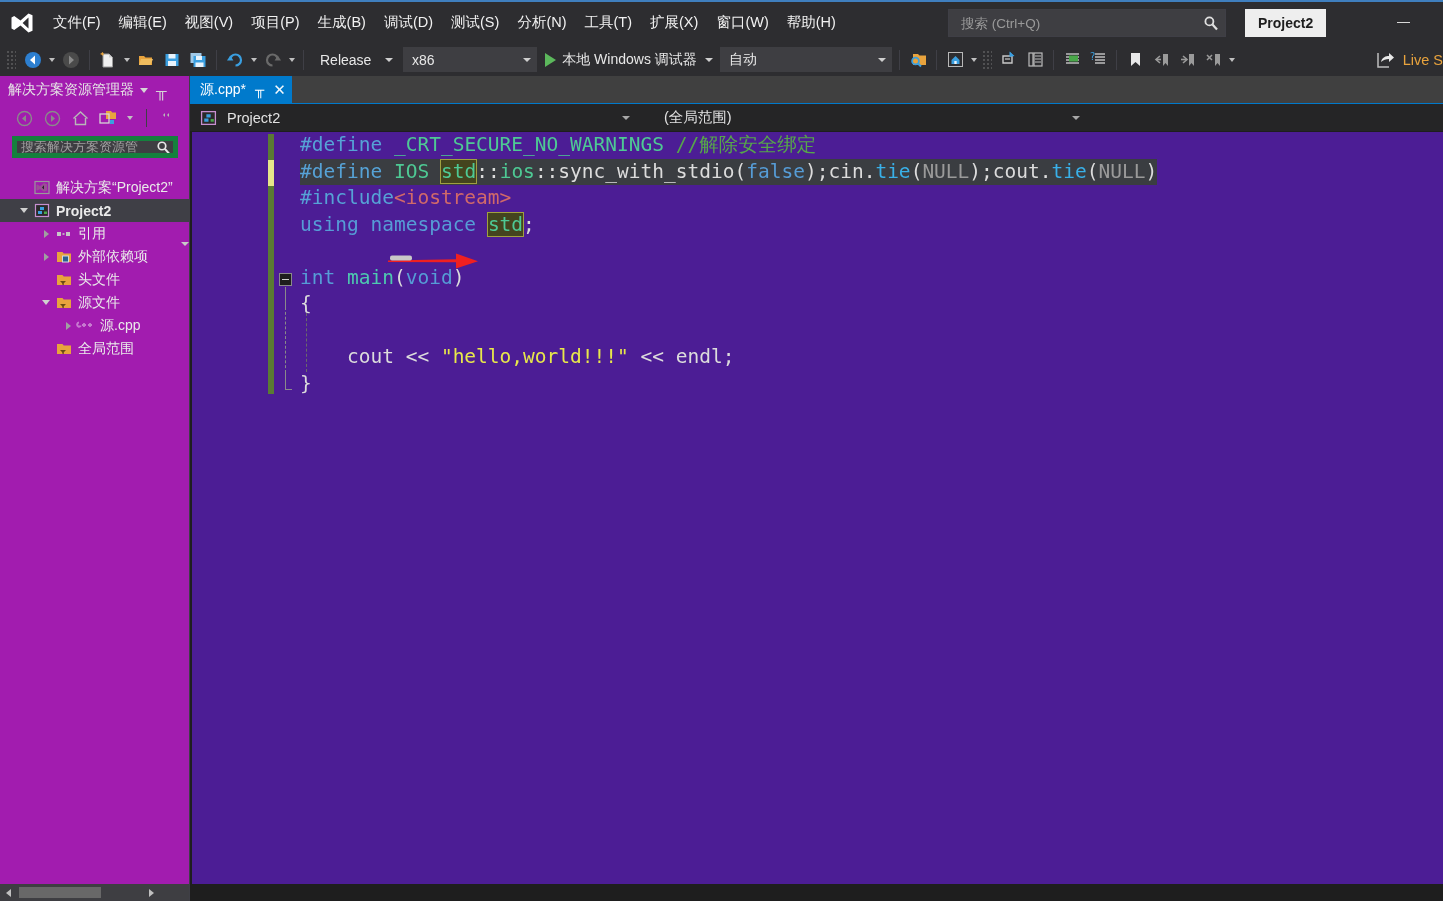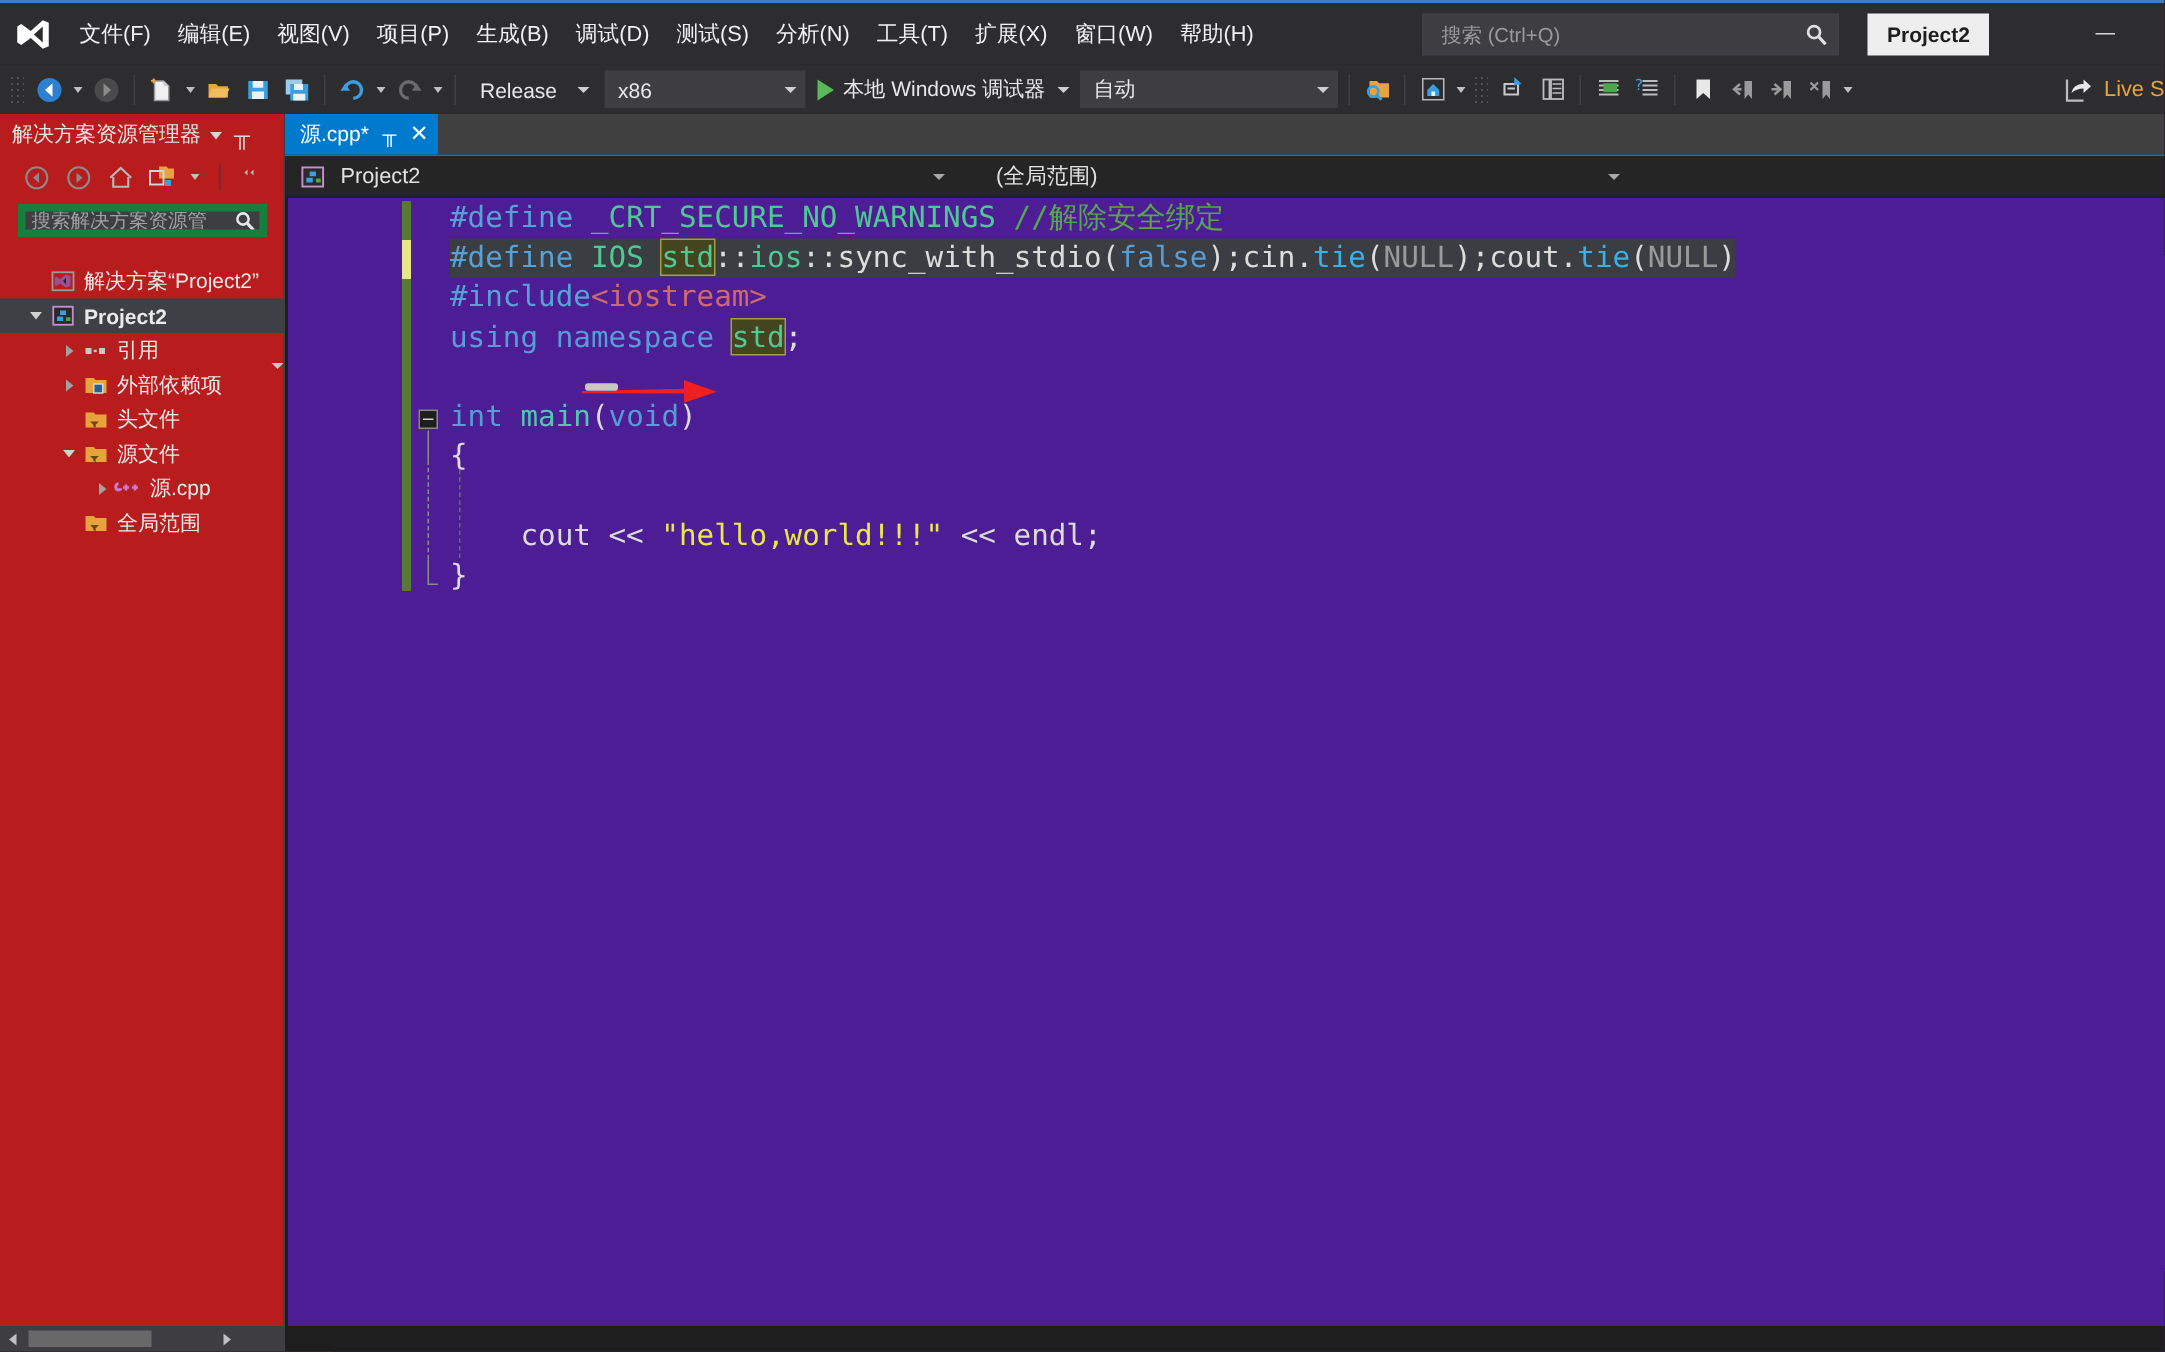--- a/index.html
+++ b/index.html
@@ -70,21 +70,21 @@
   }
   .combo.flat { background: transparent; }
   .combo .cv { flex:1; white-space: nowrap; }
   .combo .ar { width:0;height:0;border-left:4px solid transparent;border-right:4px solid transparent;border-top:4px solid #cfcfcf; margin-left: 8px; }
   .run-tri { width: 0; height: 0; border-left: 11px solid #5cb85c; border-top: 7px solid transparent; border-bottom: 7px solid transparent; }
   .liveshare { position: absolute; right: 0; top: 0; height: 33px; display: flex; align-items: center; color: #e8a33d; font-size: 14.5px; }
 
   
   .sln {
     position: absolute; left: 0; top: 76px; width: 222px; height: 825px;
-    background: #b91c1c;
+    background: #a21caf;
   }
   .sln-title { display:flex; align-items:center; height: 28px; padding-left: 8px; color:#e6e6e6; font-size:14px; white-space: nowrap; }
   .sln-title .dn { width:0;height:0;border-left:4.5px solid transparent;border-right:4.5px solid transparent;border-top:5px solid #d6d6d6; margin-left:6px; }
   .pin { margin-left: 8px; color:#d6d6d6; font-size: 15px; line-height: 1; }
   .sln-tools { display:flex; align-items:center; height: 28px; padding-left:12px; gap:4px; }
   .sln-tools .ic { width: 24px; height: 22px; display:flex; align-items:center; justify-content:center; }
   .sln-search {
     margin: 4px 6px 2px 12px; height: 22px; background: #3e3e42; border: 5px solid #15803d;
     display: flex; align-items: center; padding: 0 2px 0 4px; width: 166px; overflow:hidden;
   }

